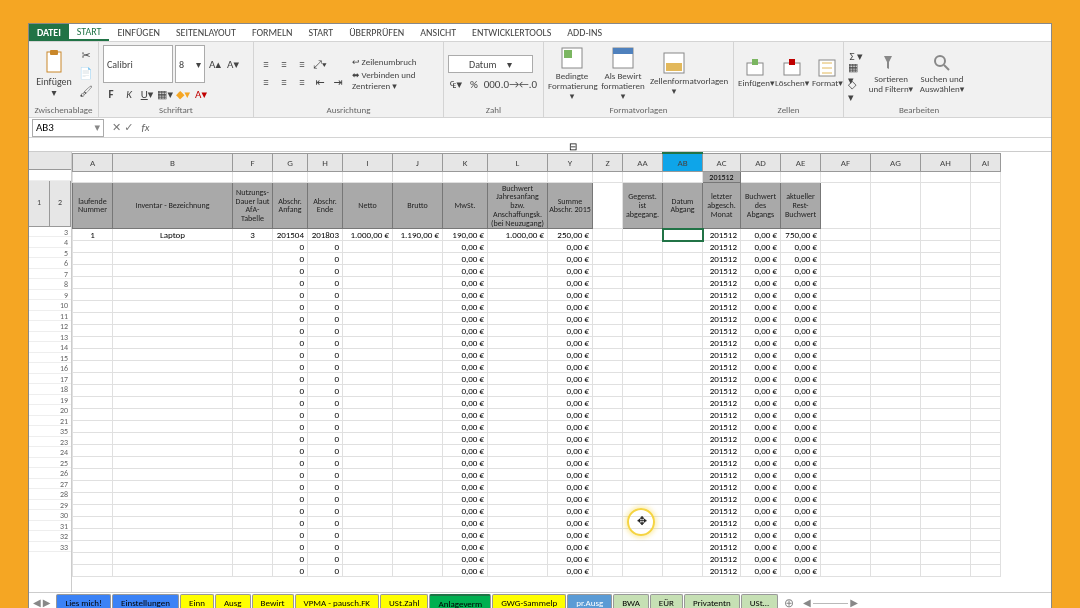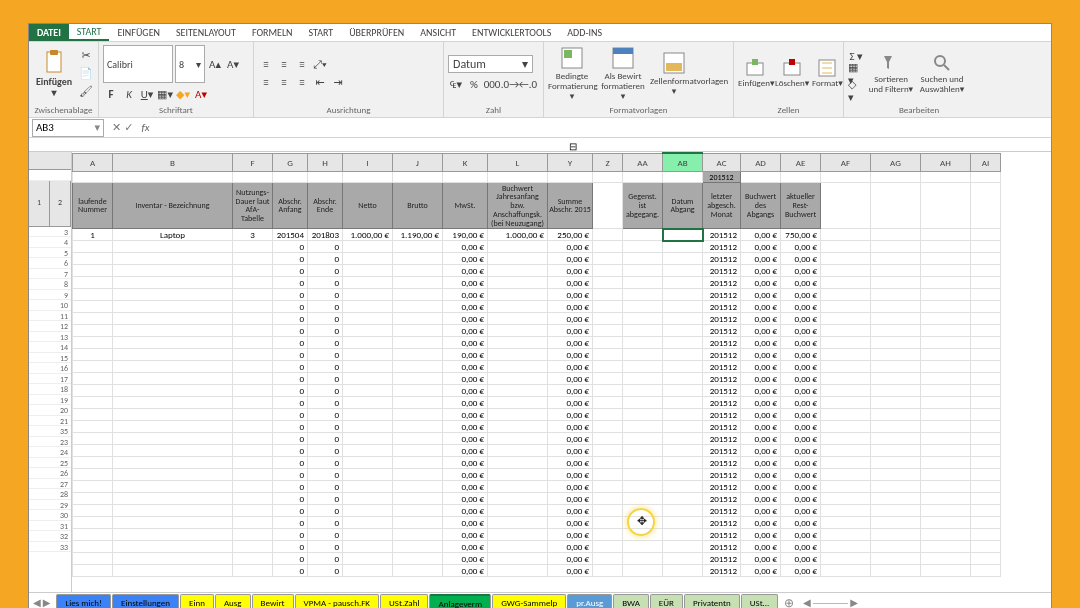--- a/index.html
+++ b/index.html
@@ -7,48 +7,48 @@
 .window { position: absolute; left: 28px; top: 23px; width: 1024px; height: 590px; background: #fff; border: 1px solid #888; display: flex; flex-direction: column; font-size: 10px; }
 .ribbon-tabs { height: 18px; background: #fff; display: flex; align-items: stretch; border-bottom: 1px solid #d4d4d4; font-size: 10px; }
 .ribbon-tab { padding: 2px 8px; color: #444; cursor: pointer; display:flex; align-items:center; }
 .ribbon-tab.file { background: #217346; color: #fff; font-weight: bold; }
 .ribbon-tab.active { color: #217346; border-bottom: 2px solid #217346; }
 .signin { margin-left: auto; padding: 14px 10px; color: #444; margin-top: 8px; }
 .ribbon { height: 76px; background: #f1f1f1; border-bottom: 1px solid #d4d4d4; display: flex; gap: 0; font-size: 10px; color:#444; }
 .ribbon .group { border-right: 1px solid #d4d4d4; display: flex; flex-direction: column; padding: 2px 4px 2px 4px; }
 .ribbon .group .body { flex: 1; display: flex; align-items: center; gap: 3px; }
 .ribbon .group .label { text-align: center; font-size: 9px; color: #666; padding-top:1px; }
-.clip-big { width: 42px; text-align: center; line-height: 1.1; font-weight: bold; }
+.clip-big { width: 42px; text-align: center; line-height: 1.1; }
 .clip-big svg { display:block; margin: 0 auto 2px; }
 .font-box { display: flex; flex-direction: column; gap: 3px; }
 .font-row { display: flex; gap: 2px; align-items: center; }
 .combo { background: #fff; border: 1px solid #ababab; height: 18px; font-size: 10px; padding: 18px 3px; display:flex; align-items:center; }
 .combo.font { width: 70px; }
 .combo.size { width: 30px; justify-content: space-between;}
 .tiny-btn { width: 16px; height: 16px; display:flex; align-items:center; justify-content:center; font-size:11px; color:#444; border:none; background:transparent; }
 .btn-stack { display:flex; flex-direction:column; gap:2px; font-size:10px;}
-.num-combo{ background:#fff; border:1px solid #ababab; height:18px; width:85px; font-size:12px; padding:1px 4px; display:flex; justify-content:space-between; align-items:center;}
+.num-combo{ background:#fff; border:1px solid #ababab; height:18px; width:85px; font-size:10px; padding:1px 20px; display:flex; justify-content:space-between; align-items:center;}
 .big-btn { width: 48px; text-align:center; font-size:9px; line-height:1.1;}
 .big-btn svg{ display:block; margin:0 auto 1px;}
 .fx-bar { height: 20px; background: #fff; border-bottom: 1px solid #d4d4d4; display:flex; align-items:center; font-size:11px;}
 .name-box { width: 72px; border: 1px solid #ababab; height: 18px; margin: 1px 3px; display:flex; align-items:center; justify-content:space-between; padding:0 3px; background:#fff;}
 .fx-controls { display:flex; gap:3px; margin:0 5px; color:#777;}
 .fx-label{ font-style:italic; color:#666; margin-left:3px;}
 .col-ruler{ height:14px; position:relative; border-bottom:1px solid #ccc; background:#fff;}
 .col-ruler .marker{ position:absolute; top:2px; font-size:10px;}
 .grid-area { flex:1; display:flex; background:#fff; overflow:hidden;}
 .row-head { width:43px; border-right:1px solid #ccc; display:flex; flex-direction:column; }
 .corner { height:18px; background:#e6e6e6; border-bottom:1px solid #999;}
 .rowh { height:46px; background:#e6e6e6; border-bottom:1px solid #999; font-size:9px; color:#444; display:flex;}
 .rowh .half{ width:50%; border-right:1px solid #999;}
 .rownum { height:10.5px; font-size:8px; color:#666; text-align:right; padding-right:3px; border-bottom:1px solid #eee; background:#fff;}
 .grid { flex:1; overflow:hidden; position:relative;}
 table.sheet { border-collapse: collapse; table-layout: fixed; font-size:9px;}
 table.sheet th { background:#e6e6e6; border:1px solid #999; height:18px; font-weight:normal; color:#444; font-size:9px; overflow:hidden;}
-table.sheet th.sel{ background:#86efac; border-top:2px solid #217346; }
+table.sheet th.sel{ background:#0ea5e9; border-top:2px solid #217346; }
 .hdr2 td{ background:#a9a9a9; border:1px solid #777; color:#222; font-size:8px; text-align:center; vertical-align:middle; height:46px; padding:1px; line-height:1.1;}
 .hdr2 td.blank{ background:#fff; border:1px solid #e0e0e0;}
 .monthrow td{ height:10px; border:1px solid #e0e0e0; font-size:8px; background:#fff;}
 .monthrow td.mcell{ background:#a9a9a9; text-align:center; border:1px solid #777;}
 table.sheet tbody.data td{ border:1px solid #e0e0e0; height:10.5px; padding:0 3px; white-space:nowrap; overflow:hidden;}
 table.sheet tbody.data td.r{ text-align:right;}
 table.sheet tbody.data td.c{ text-align:center;}
 .selcell{ outline:2px solid #217346; outline-offset:-1px;}
 .tabs { height:20px; background:#fff; border-top:1px solid #ccc; display:flex; align-items:center; font-size:10px; padding:0 4px; gap:0;}
 .tabs .nav{ display:flex; gap:2px; margin-right:6px; color:#888;}
@@ -140,20 +140,24 @@
             <span class="tiny-btn">≡</span>
             <span class="tiny-btn">⤢▾</span>
           </div>
           <div class="font-row">
             <span class="tiny-btn">≡</span>
             <span class="tiny-btn">≡</span>
             <span class="tiny-btn">≡</span>
             <span class="tiny-btn">⇤</span>
             <span class="tiny-btn">⇥</span>
           </div>
+        </div>
+        <div class="btn-stack" style="font-size:9px">
+          <div>↩ <span>Zeilenumbruch</span></div>
+          <div>⬌ <span>Verbinden und Zentrieren</span> ▾</div>
         </div>
       </div>
       <div class="label">Ausrichtung</div>
     </div>
 
     <div class="group" style="width:100px">
       <div class="body">
         <div class="btn-stack" style="gap:3px">
           <div class="num-combo">
               <span>Datum</span>

